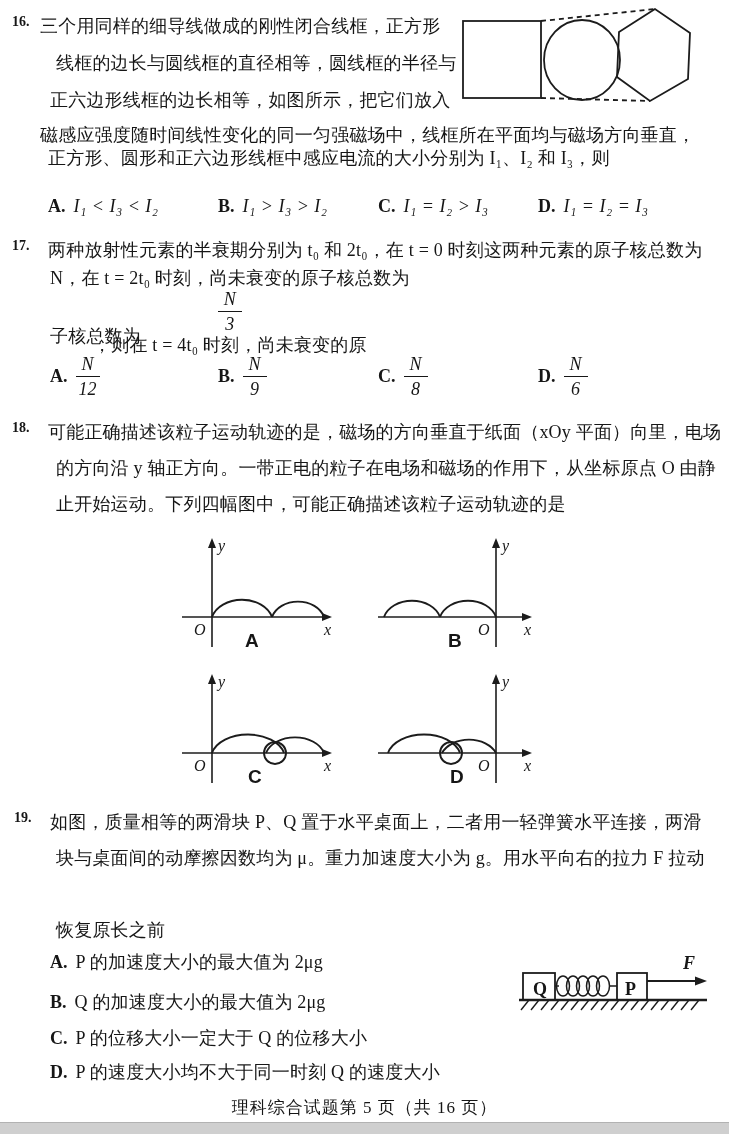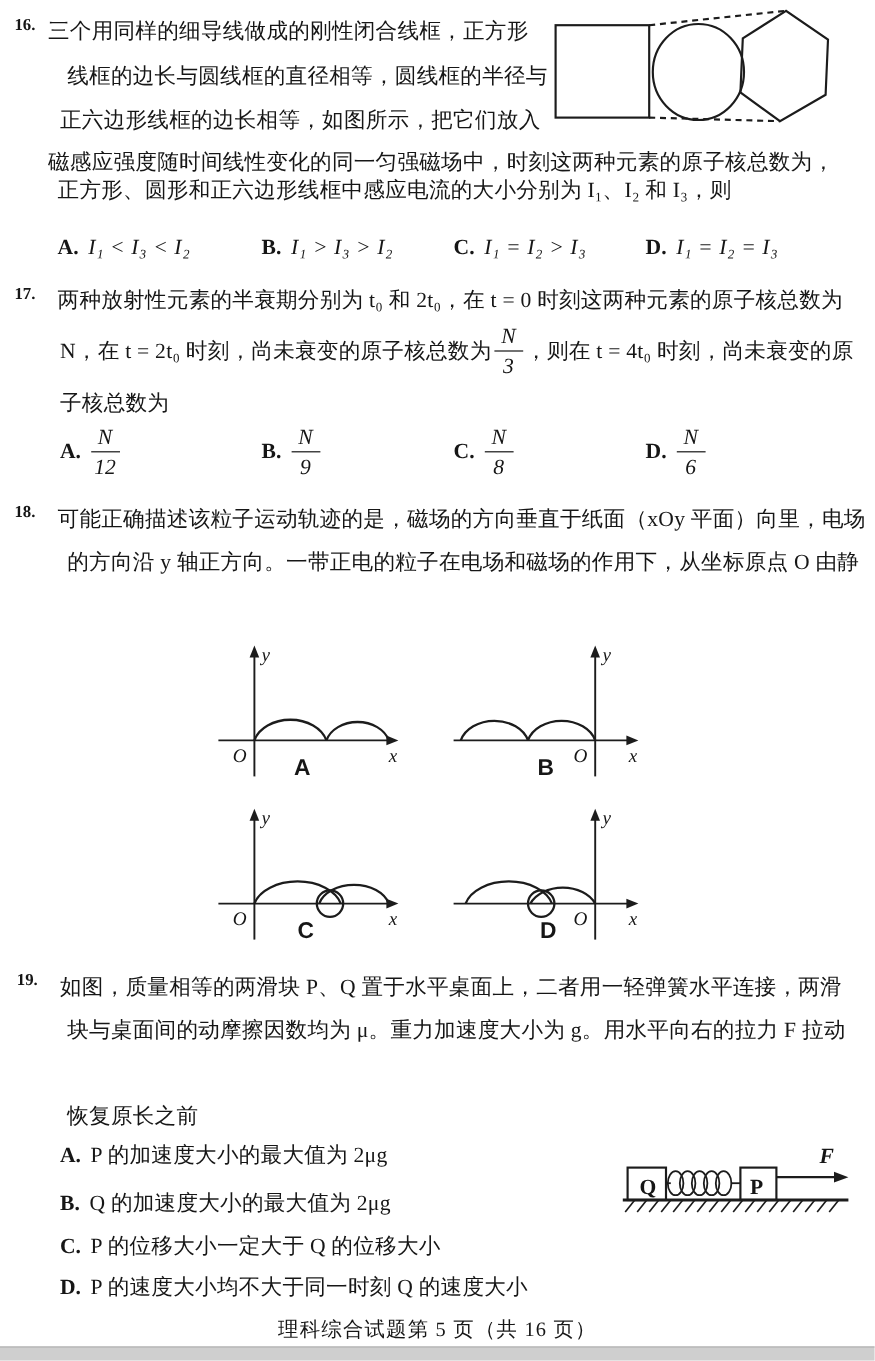--- a/index.html
+++ b/index.html
@@ -8,37 +8,37 @@
     font-family:"Liberation Serif","DejaVu Serif",serif;color:#161616;
   }
   .line{position:absolute;font-size:18px;letter-spacing:0.2px;white-space:nowrap;}
   .qnum{position:absolute;font-size:14px;font-weight:bold;white-space:nowrap;}
   .opt-label{font-size:18px;font-weight:bold;margin-right:8px;}
   .formula{font-style:italic;font-size:18px;letter-spacing:0.5px;}
   .optrow{position:absolute;white-space:nowrap;display:flex;align-items:center;}
   .frac{display:inline-flex;flex-direction:column;align-items:center;font-style:italic;line-height:1;vertical-align:middle;}
   .frac .num{padding:0 6px 3px 6px;border-bottom:1.6px solid #161616;font-size:18px;}
   .frac .den{padding-top:3px;font-size:18px;}
-  .inlinefrac-row{display:flex;align-items:center;}
+  .inlinefrac-row{display:flex;align-items:center;flex-direction:column;}
   .graph-label{position:absolute;font-size:19px;font-weight:bold;font-family:"Liberation Sans","DejaVu Sans",sans-serif;}
   svg{position:absolute;overflow:visible;}
   svg text{font-family:"Liberation Serif","DejaVu Serif",serif;font-style:italic;font-size:16px;fill:#161616;}
   .footer{position:absolute;left:0;right:0;top:1096px;text-align:center;font-size:17px;letter-spacing:1px;}
   .bottom-strip{position:absolute;left:0;right:0;top:1122px;height:12px;background:#cfcfcf;border-top:1.5px solid #b2b2b2;}
 </style>
 </head>
 <body>
 
 <div id="page">
 
   <div class="qnum" style="left:12px;top:14px;">16.</div>
   <div class="line" style="left:40px;top:14px;">三个用同样的细导线做成的刚性闭合线框，正方形</div>
   <div class="line" style="left:56px;top:51px;">线框的边长与圆线框的直径相等，圆线框的半径与</div>
   <div class="line" style="left:50px;top:88px;">正六边形线框的边长相等，如图所示，把它们放入</div>
-  <div class="line" style="left:40px;top:123px;">磁感应强度随时间线性变化的同一匀强磁场中，时刻这两种元素的原子核总数为，</div>
+  <div class="line" style="left:40px;top:123px;">磁感应强度随时间线性变化的同一匀强磁场中，线框所在平面均与磁场方向垂直，</div>
   <div class="line" style="left:48px;top:146px;">正方形、圆形和正六边形线框中感应电流的大小分别为 I₁、I₂ 和 I₃，则</div>
 
   <svg style="left:455px;top:4px;" width="258" height="102" viewBox="0 0 258 102">
     <g fill="none" stroke="#1c1c1c" stroke-width="1.8">
       <line x1="86" y1="17" x2="200" y2="5" stroke-dasharray="5,4"></line>
       <line x1="86" y1="94" x2="195" y2="97" stroke-dasharray="5,4"></line>
       <rect x="8" y="17" width="78" height="77"></rect>
       <ellipse cx="127" cy="56" rx="38" ry="40"></ellipse>
       <polygon points="200,5 164,28 162,73 195,97 233,75 235,29"></polygon>
     </g>
@@ -100,20 +100,21 @@
     <span class="opt-label">D.</span>
     <span class="frac">
       <span class="num">N</span>
       <span class="den">6</span>
     </span>
   </div>
 
   <div class="qnum" style="left:12px;top:420px;">18.</div>
   <div class="line" style="left:48px;top:420px;">可能正确描述该粒子运动轨迹的是，磁场的方向垂直于纸面（xOy 平面）向里，电场</div>
   <div class="line" style="left:56px;top:456px;">的方向沿 y 轴正方向。一带正电的粒子在电场和磁场的作用下，从坐标原点 O 由静</div>
+  <div class="line" style="left:56px;top:492px;">止开始运动。下列四幅图中，可能正确描述该粒子运动轨迹的是</div>
 
   <svg style="left:172px;top:532px;" width="170" height="125" viewBox="0 0 170 125">
     <g stroke="#1c1c1c" stroke-width="1.6" fill="none">
       <line x1="40" y1="115" x2="40" y2="10"></line>
       <line x1="10" y1="85" x2="156" y2="85"></line>
       <path d="M40,85 A31,23 0 0 1 100,85" stroke-width="1.9"></path>
       <path d="M100,85 A27,21 0 0 1 152,85" stroke-width="1.9"></path>
     </g>
     <g fill="#1c1c1c" stroke="none">
       <polygon points="40,6 36,16 44,16"></polygon>

